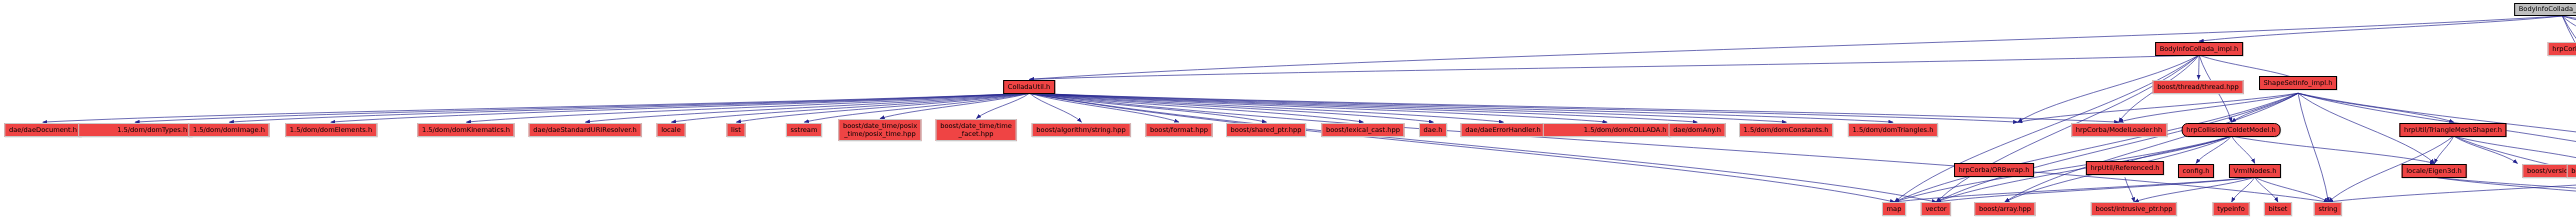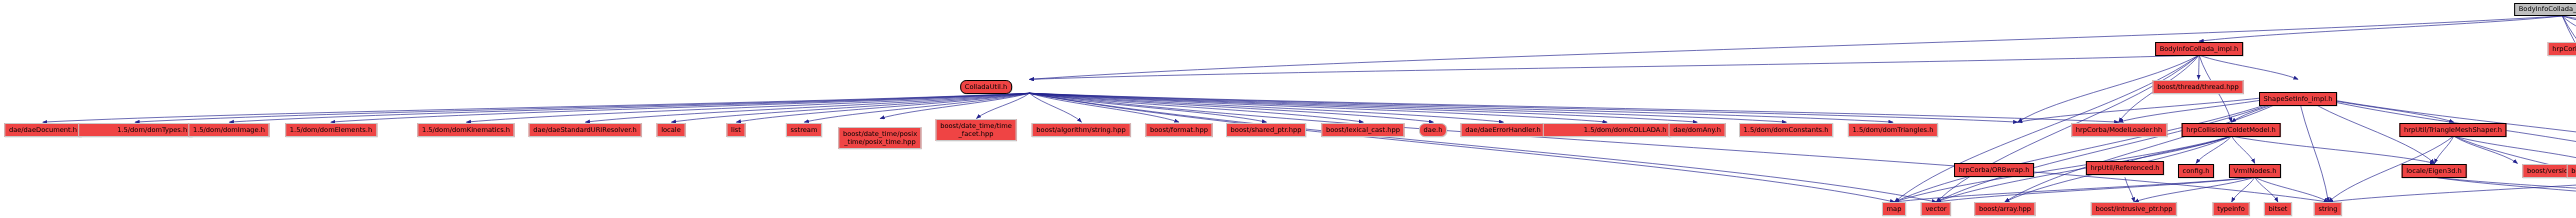--- a/index.html
+++ b/index.html
@@ -114,49 +114,49 @@
         <path d="M5195,344 C5195,362.24 5195,373.76 5195,392" fill="none" stroke="#24248f" stroke-width="1.3" marker-end="url(#arr)"></path>
         <path d="M5195,344 C5026,362.24 4667.72,373.76 4519,392" fill="none" stroke="#24248f" stroke-width="1.3" marker-end="url(#arr)"></path>
         <path d="M5400,344 C5348.75,362.24 5240.1,373.76 5195,392" fill="none" stroke="#24248f" stroke-width="1.3" marker-end="url(#arr)"></path>
         <path d="M5400,344 C5388.75,362.24 5364.9,373.76 5355,392" fill="none" stroke="#24248f" stroke-width="1.3" marker-end="url(#arr)"></path>
       </g>
   </svg>
   <div id="nodes">
       <div class="gnode n-root" style="left: 2562px; top: 2.6px;">BodyInfoCollada_impl.cpp</div>
       <div class="gnode n-internal" style="left: 2199px; top: 42px;">BodyInfoCollada_impl.h</div>
       <div class="gnode n-leaf" style="left: 2598px; top: 42px;">hrpCorba/ViewSimulator.hh</div>
-      <div class="gnode n-internal" style="left: 986px; top: 80px; border-radius: 6px;">ColladaUtil.h</div>
+      <div class="gnode n-internal" style="left: 1029px; top: 80px;">ColladaUtil.h</div>
       <div class="gnode n-leaf" style="left: 2198px; top: 80px;">boost/thread/thread.hpp</div>
-      <div class="gnode n-internal" style="left: 2298px; top: 92px;">ShapeSetInfo_impl.h</div>
+      <div class="gnode n-internal" style="left: 2298px; top: 76px;">ShapeSetInfo_impl.h</div>
       <div class="gnode n-leaf" style="left: 43px; top: 123px;">dae/daeDocument.h</div>
       <div class="gnode n-leaf" style="left: 135px; top: 123px; padding-left: 38px;">1.5/dom/domTypes.h</div>
       <div class="gnode n-leaf" style="left: 229px; top: 123px;">1.5/dom/domImage.h</div>
       <div class="gnode n-leaf" style="left: 331px; top: 123px;">1.5/dom/domElements.h</div>
       <div class="gnode n-leaf" style="left: 466px; top: 123px;">1.5/dom/domKinematics.h</div>
       <div class="gnode n-leaf" style="left: 585px; top: 123px;">dae/daeStandardURIResolver.h</div>
       <div class="gnode n-leaf" style="left: 671px; top: 123px;">locale</div>
       <div class="gnode n-leaf" style="left: 736px; top: 123px;">list</div>
       <div class="gnode n-leaf" style="left: 804px; top: 123px;">sstream</div>
-      <div class="gnode n-leaf" style="left: 880px; top: 119px; margin-top: 8px;">boost/date_time/posix
+      <div class="gnode n-leaf" style="left: 880px; top: 119px;">boost/date_time/posix
 _time/posix_time.hpp</div>
       <div class="gnode n-leaf" style="left: 976px; top: 119px;">boost/date_time/time
 _facet.hpp</div>
       <div class="gnode n-leaf" style="left: 1081px; top: 123px;">boost/algorithm/string.hpp</div>
       <div class="gnode n-leaf" style="left: 1179px; top: 123px;">boost/format.hpp</div>
       <div class="gnode n-leaf" style="left: 1266px; top: 123px;">boost/shared_ptr.hpp</div>
       <div class="gnode n-leaf" style="left: 1363px; top: 123px;">boost/lexical_cast.hpp</div>
-      <div class="gnode n-leaf" style="left: 1433px; top: 123px; border-radius: 6px;">dae.h</div>
+      <div class="gnode n-leaf" style="left: 1433px; top: 123px;">dae.h</div>
       <div class="gnode n-leaf" style="left: 1503px; top: 123px;">dae/daeErrorHandler.h</div>
       <div class="gnode n-leaf" style="left: 1607px; top: 123px; padding-left: 40px;">1.5/dom/domCOLLADA.h</div>
       <div class="gnode n-leaf" style="left: 1697px; top: 123px;">dae/domAny.h</div>
       <div class="gnode n-leaf" style="left: 1786px; top: 123px;">1.5/dom/domConstants.h</div>
       <div class="gnode n-leaf" style="left: 1893px; top: 123px;">1.5/dom/domTriangles.h</div>
       <div class="gnode n-internal" style="left: 1994px; top: 123px; margin-top: 40px;">hrpCorba/ORBwrap.h</div>
       <div class="gnode n-leaf" style="left: 2119px; top: 123px;">hrpCorba/ModelLoader.hh</div>
-      <div class="gnode n-internal" style="left: 2231px; top: 123px;">hrpCollision/ColdetModel.h</div>
+      <div class="gnode n-internal" style="left: 2231px; top: 123px; border-radius: 6px;">hrpCollision/ColdetModel.h</div>
       <div class="gnode n-internal" style="left: 2453px; top: 123px;">hrpUtil/TriangleMeshShaper.h</div>
       <div class="gnode n-internal" style="left: 2125px; top: 161px;">hrpUtil/Referenced.h</div>
       <div class="gnode n-internal" style="left: 2196px; top: 164px;">config.h</div>
       <div class="gnode n-internal" style="left: 2255px; top: 164px;">VrmlNodes.h</div>
       <div class="gnode n-internal" style="left: 2434px; top: 164px;">locale/Eigen3d.h</div>
       <div class="gnode n-leaf" style="left: 2517px; top: 164px; margin-left: 40px;">boost/version.hpp</div>
       <div class="gnode n-leaf" style="left: 2599px; top: 164px;">boost/signal.hpp</div>
       <div class="gnode n-leaf" style="left: 1894px; top: 202px;">map</div>
       <div class="gnode n-leaf" style="left: 1936px; top: 202px;">vector</div>
       <div class="gnode n-leaf" style="left: 2005px; top: 202px;">boost/array.hpp</div>

